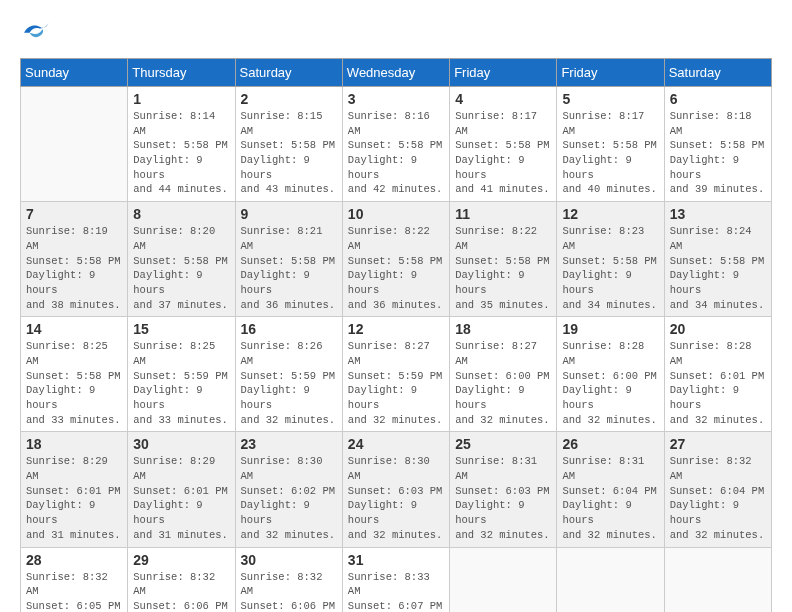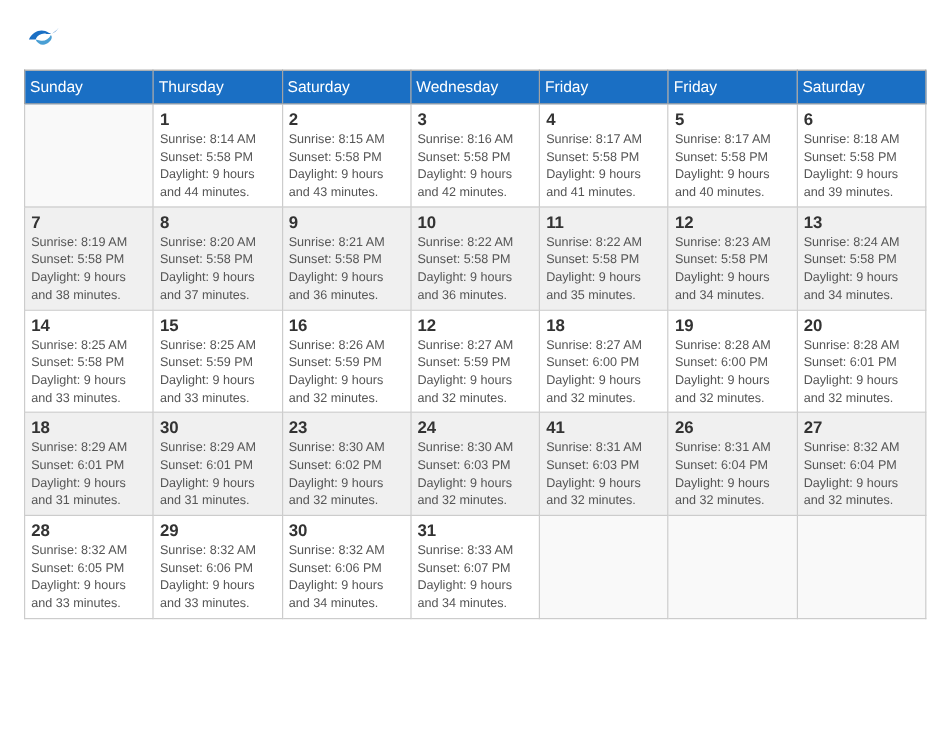--- a/index.html
+++ b/index.html
@@ -75,20 +75,21 @@
       font-size: 14px;
       font-weight: bold;
       color: #333;
       display: block;
       margin-bottom: 2px;
     }
     .day-info {
       color: #555;
       font-size: 10.5px;
       line-height: 1.4;
+      font-family: Liberation Mono, monospace;
     }
     .row-shaded td {
       background: #f0f0f0;
     }
   </style>
 </head>
 <body>
 
 <div class="header">
   <div class="logo">
@@ -220,21 +221,21 @@
         </td>
         <td>
           <span class="day-num">23</span>
           <div class="day-info">Sunrise: 8:30 AM<br>Sunset: 6:02 PM<br>Daylight: 9 hours<br>and 32 minutes.</div>
         </td>
         <td>
           <span class="day-num">24</span>
           <div class="day-info">Sunrise: 8:30 AM<br>Sunset: 6:03 PM<br>Daylight: 9 hours<br>and 32 minutes.</div>
         </td>
         <td>
-          <span class="day-num">41</span>
+          <span class="day-num">25</span>
           <div class="day-info">Sunrise: 8:31 AM<br>Sunset: 6:03 PM<br>Daylight: 9 hours<br>and 32 minutes.</div>
         </td>
         <td>
           <span class="day-num">26</span>
           <div class="day-info">Sunrise: 8:31 AM<br>Sunset: 6:04 PM<br>Daylight: 9 hours<br>and 32 minutes.</div>
         </td>
         <td>
           <span class="day-num">27</span>
           <div class="day-info">Sunrise: 8:32 AM<br>Sunset: 6:04 PM<br>Daylight: 9 hours<br>and 32 minutes.</div>
         </td>

